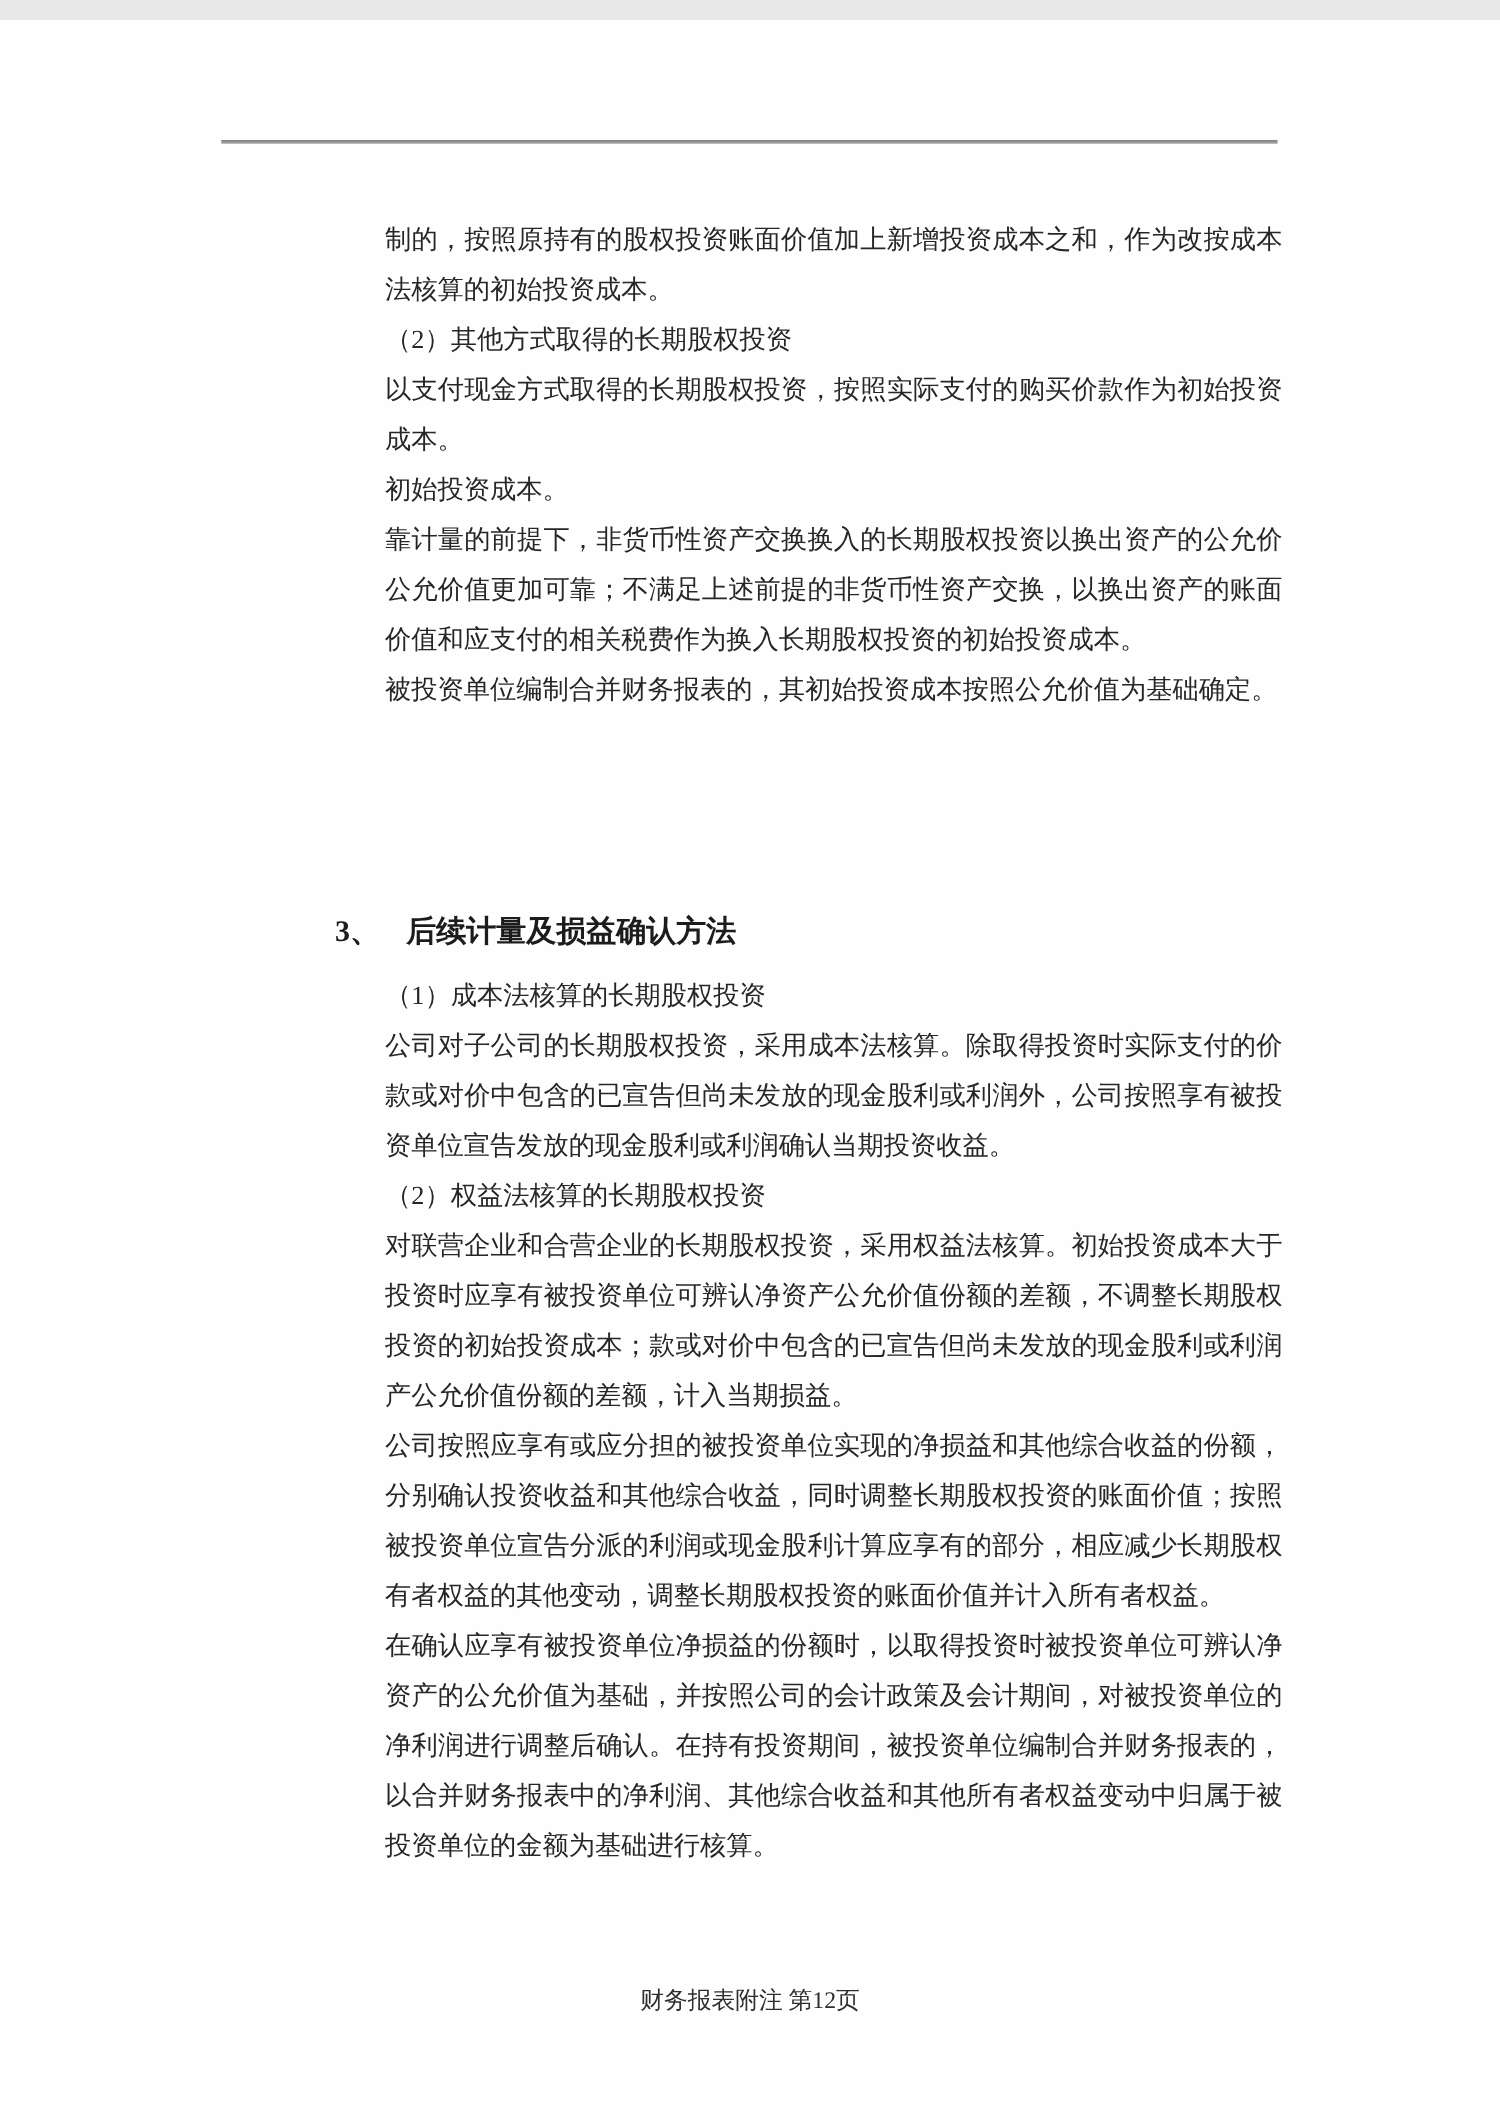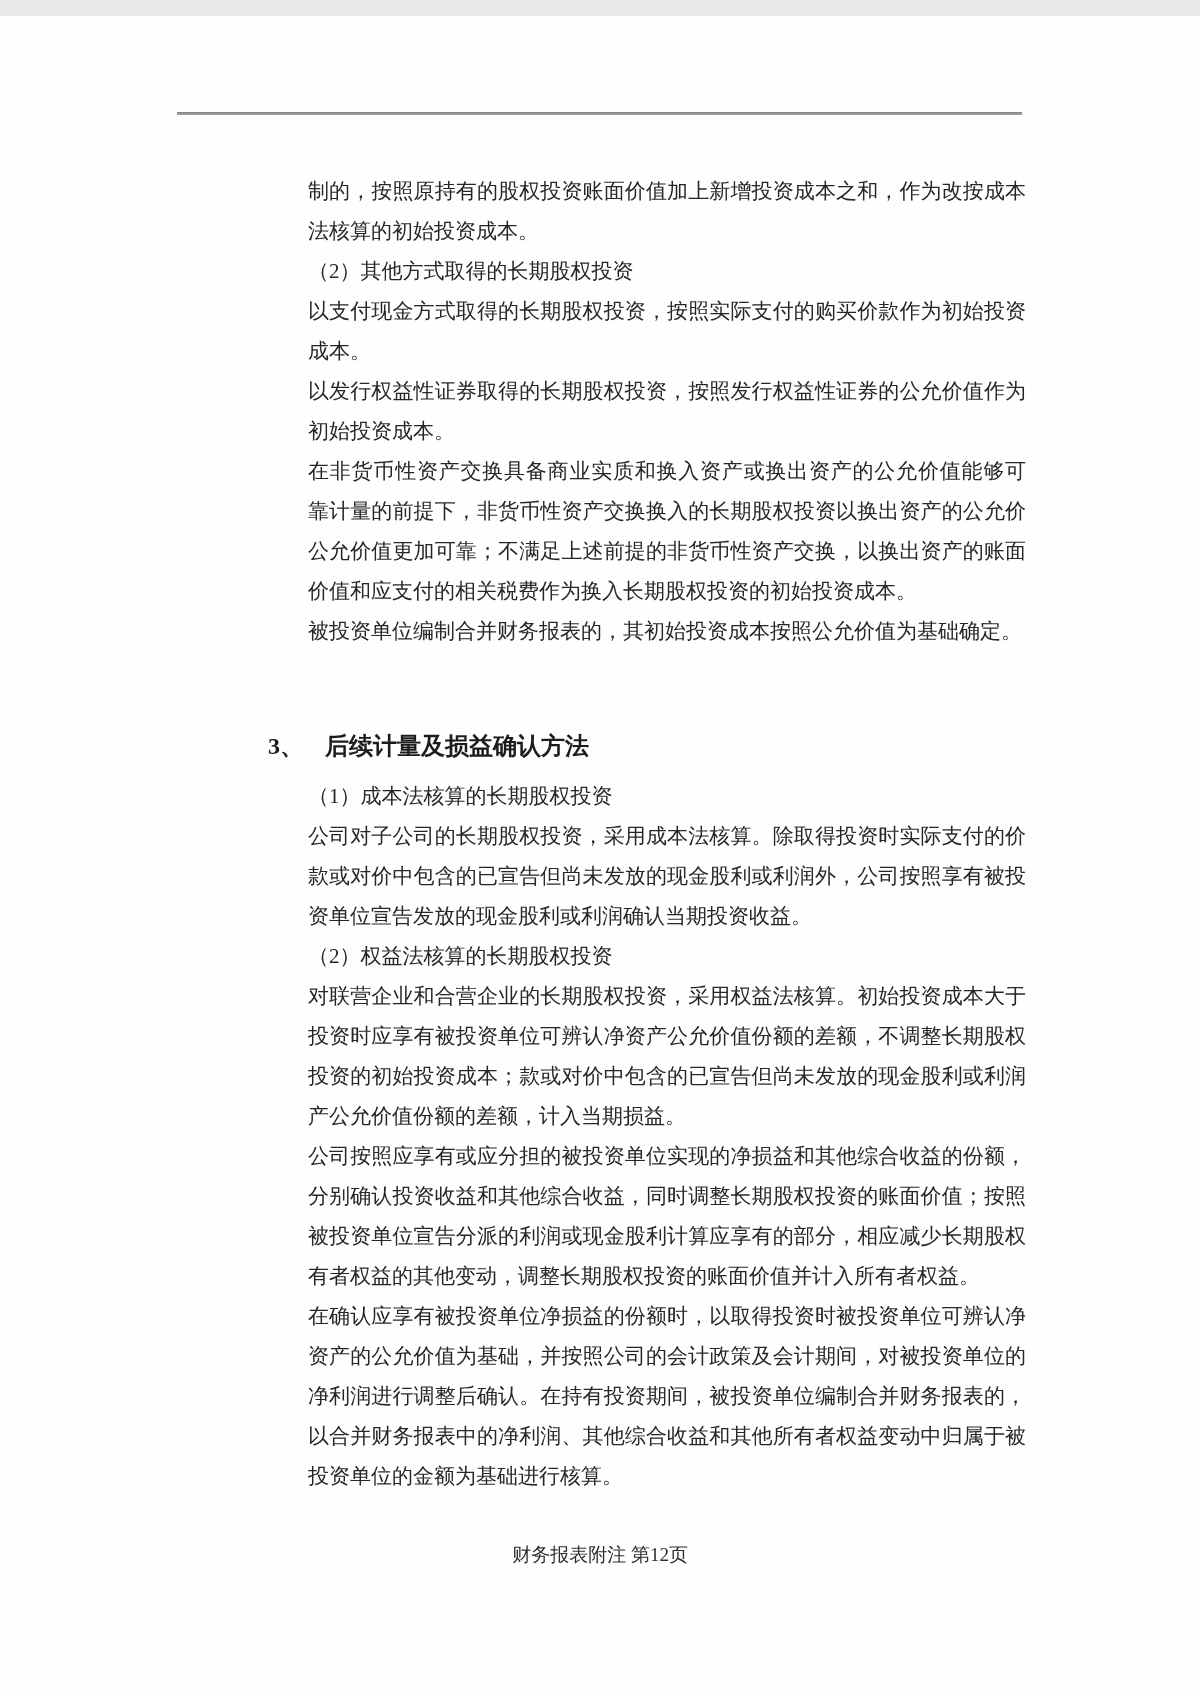--- a/index.html
+++ b/index.html
@@ -65,21 +65,21 @@
     position: absolute;
     left: 325px;
     top: 0;
     font-size: 24px;
     font-weight: bold;
     line-height: 44px;
     color: #1c1c1c;
   }
   .page-footer {
     position: absolute;
-    top: 1524px;
+    top: 1570px;
     left: 0;
     width: 1200px;
     text-align: center;
     font-size: 19px;
     line-height: 30px;
     color: #2e2e2e;
   }
 </style>
 </head>
 <body>
@@ -87,23 +87,21 @@
 <div class="page">
 
   <div class="header-rule"></div>
 
   <div class="text-block block-1">
     <div class="line j">制的，按照原持有的股权投资账面价值加上新增投资成本之和，作为改按成本</div>
     <div class="line">法核算的初始投资成本。</div>
     <div class="line">（2）其他方式取得的长期股权投资</div>
     <div class="line j">以支付现金方式取得的长期股权投资，按照实际支付的购买价款作为初始投资</div>
     <div class="line">成本。</div>
-    <div class="line j">以发行权益性证券取得的长期股权投资，按照发行权益性证券的公允价值作为</div>
     <div class="line">初始投资成本。</div>
-    <div class="line j">在非货币性资产交换具备商业实质和换入资产或换出资产的公允价值能够可</div>
     <div class="line j">靠计量的前提下，非货币性资产交换换入的长期股权投资以换出资产的公允价</div>
     <div class="line j">公允价值更加可靠；不满足上述前提的非货币性资产交换，以换出资产的账面</div>
     <div class="line">价值和应支付的相关税费作为换入长期股权投资的初始投资成本。</div>
     <div class="line">被投资单位编制合并财务报表的，其初始投资成本按照公允价值为基础确定。</div>
   </div>
 
   <div class="heading-row">
     <span class="heading-number">3、</span>
     <span class="heading-title">后续计量及损益确认方法</span>
   </div>

